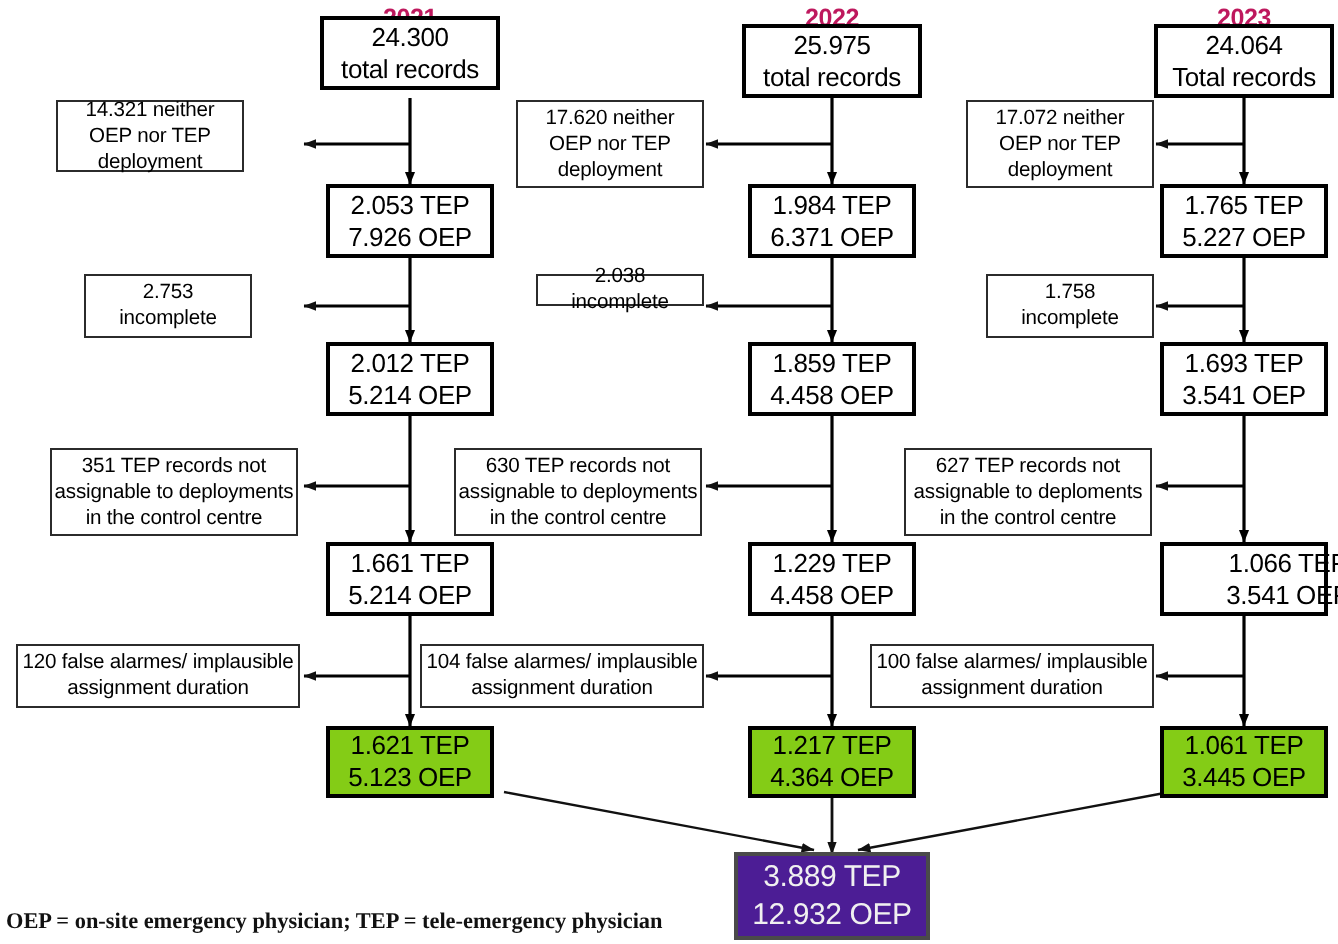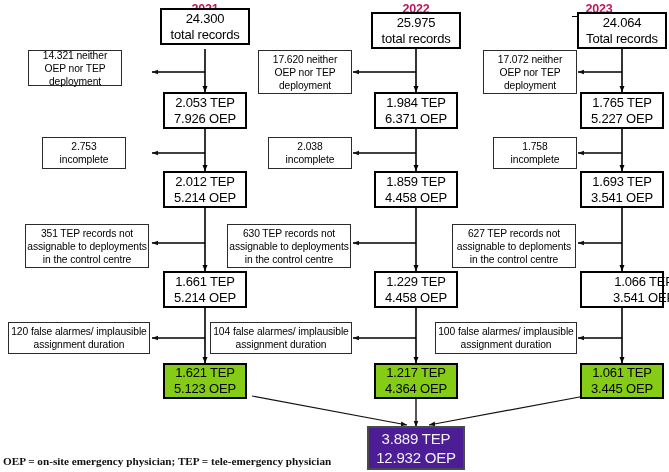--- a/index.html
+++ b/index.html
@@ -213,21 +213,21 @@
     <span class="line">17.620 neither</span>
     <span class="line">OEP nor TEP</span>
     <span class="line">deployment</span>
   </div>
 
   <div class="node main-box" style="left:374px; top:92px; width:84px; height:37px;">
     <span class="line">1.984 TEP</span>
     <span class="line">6.371 OEP</span>
   </div>
 
-  <div class="node excl-box" style="left:268px; top:137px; width:84px; height:32px;">
+  <div class="node excl-box" style="left:268px; top:137px; width:84px; height:16px;">
     <span class="line">2.038</span>
     <span class="line">incomplete</span>
   </div>
 
   <div class="node main-box" style="left:374px; top:171px; width:84px; height:37px;">
     <span class="line">1.859 TEP</span>
     <span class="line">4.458 OEP</span>
   </div>
 
   <div class="node excl-box" style="left:227px; top:224px; width:124px; height:44px;">
@@ -244,21 +244,21 @@
   <div class="node excl-box" style="left:210px; top:322px; width:142px; height:32px;">
     <span class="line">104 false alarmes/ implausible</span>
     <span class="line">assignment duration</span>
   </div>
 
   <div class="node gray-box" style="left:374px; top:363px; width:84px; height:36px;">
     <span class="line">1.217 TEP</span>
     <span class="line">4.364 OEP</span>
   </div>
 
-  <div class="year-label" style="left:572px; top:2px; width:54px;text-align:center;">
+  <div class="year-label" style="left:595px; top:2px; width:54px;text-align:center;">
     <span>2023</span>
   </div>
 
   <div class="node main-box" style="left:577px; top:12px; width:90px; height:37px;">
     <span class="line">24.064</span>
     <span class="line">Total records</span>
   </div>
 
   <div class="node excl-box" style="left:483px; top:50px; width:94px; height:44px;">
     <span class="line">17.072 neither</span>

